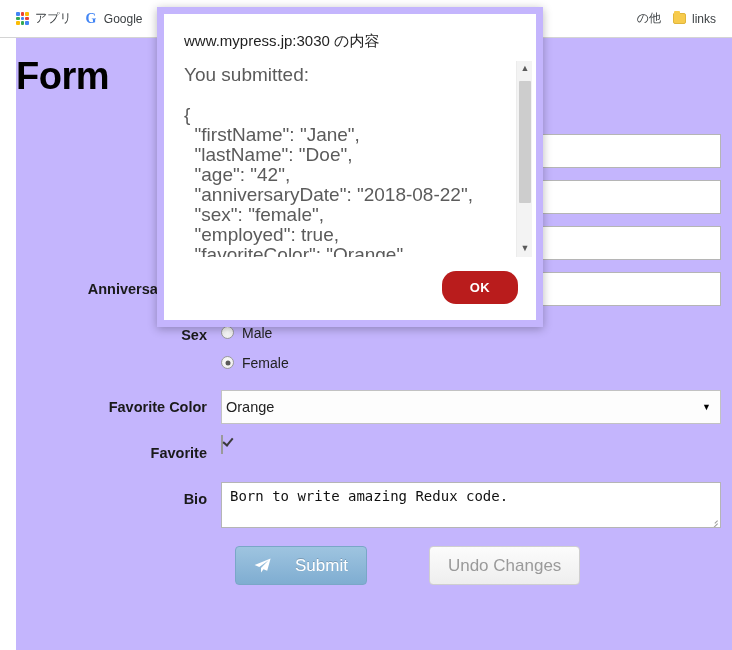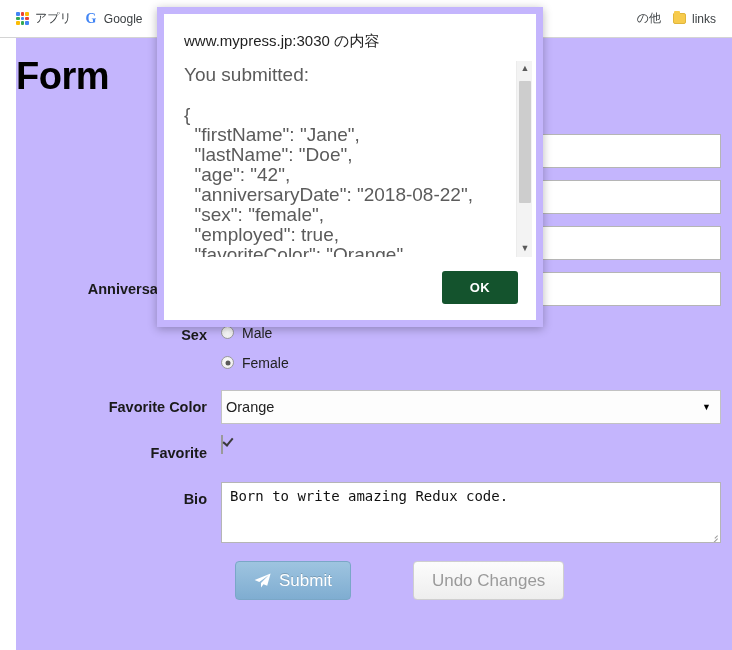--- a/index.html
+++ b/index.html
@@ -158,21 +158,21 @@
     right: 9px;
     top: 50%;
     transform: translateY(-50%);
     font-size: 9px;
     color: #000;
     line-height: 1;
   }
 
   .textarea-input {
     width: 500px;
-    height: 61px;
+    height: 46px;
     box-sizing: border-box;
     border: 1px solid #b5b5b5;
     background: #fff;
     font-family: "DejaVu Sans Mono", monospace;
     font-size: 14px;
     color: #111;
     padding: 5px 8px;
     position: relative;
     resize: none;
     outline: none;
@@ -252,21 +252,21 @@
     margin-left: 219px;
   }
   .btn {
     font-size: 17px;
     border-radius: 4px;
     padding: 10px 18px;
     box-sizing: border-box;
     cursor: pointer;
     display: inline-flex;
     align-items: center;
-    gap: 8px;
+    gap: 24px;
     line-height: 1;
   }
   .btn-primary {
     background: linear-gradient(#9ec4e0, #7fadd1);
     border: 1px solid #7aa7c7;
     color: #ffffff;
     text-shadow: 0 -1px 0 rgba(0,0,0,0.18);
   }
   .btn-default {
     background: linear-gradient(#fcfcfc, #eeeeee);
@@ -347,24 +347,24 @@
     border-radius: 1px;
   }
 
   .dialog-footer {
     padding: 14px 18px 16px 18px;
     display: flex;
     justify-content: flex-end;
     background: #fff;
   }
   .ok-button {
-    background: #14532d;
+    background: #b91c1c;
     color: #ffffff;
     border: none;
-    border-radius: 3px;
+    border-radius: 14px;
     font-size: 13px;
     font-weight: bold;
     letter-spacing: 0.4px;
     padding: 9px 28px;
     cursor: pointer;
     font-family: "Liberation Sans", sans-serif;
   }
 </style>
 </head>
 <body>

